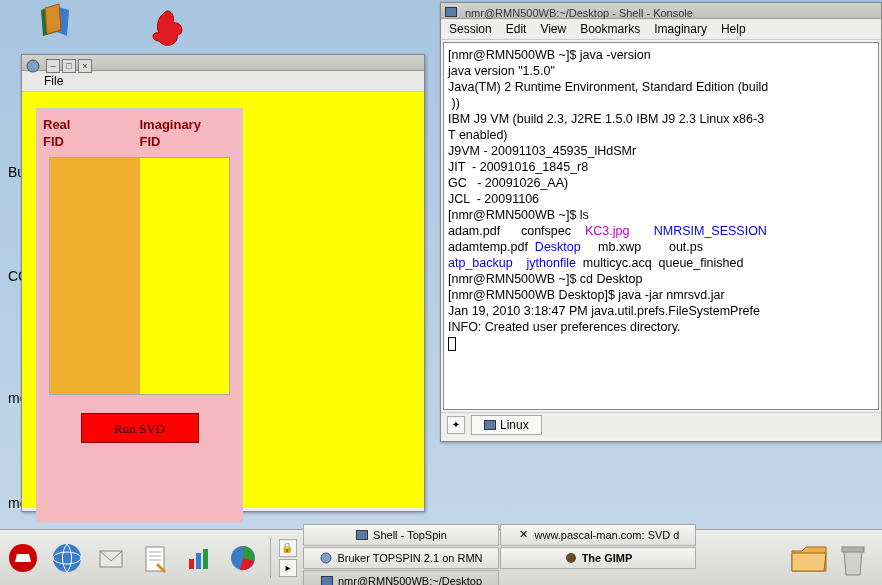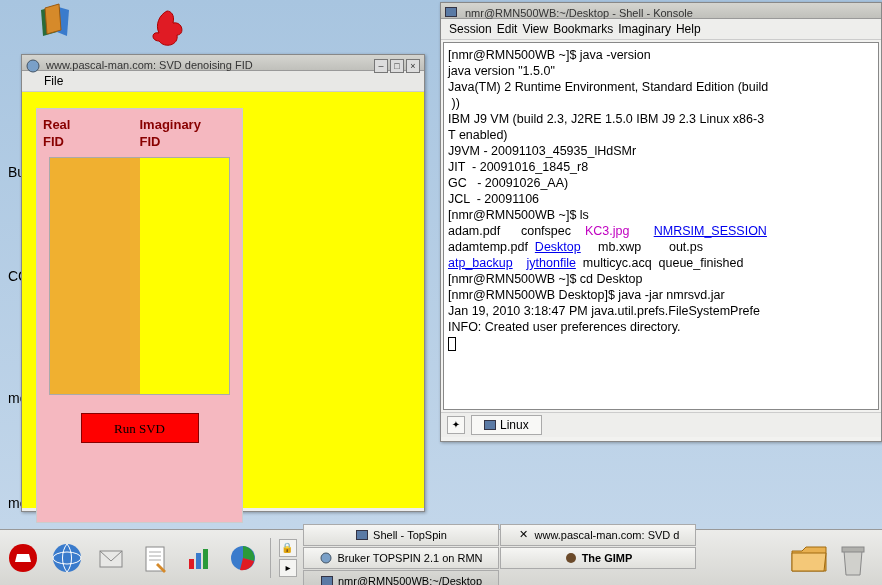--- a/index.html
+++ b/index.html
@@ -24,24 +24,24 @@
 .svd-body { position: relative; width: 100%; height: calc(100% - 40px); background: #ffff00; }
 .fid-panel { position: absolute; left: 14px; top: 16px; width: 207px; height: 415px; background: #f5b8c0; border: 1px solid #ccc; }
 .fid-labels { display: flex; padding: 8px 6px 0 6px; font-weight: bold; }
 .fid-col-label { width: 50%; font-size: 13px; color: #800; line-height: 1.3; }
 .fid-plot { margin: 6px 12px 0 12px; height: 238px; background: #fff; border: 1px solid #aaa; display: flex; }
 .fid-half-real { flex: 1; background: #f0b030; }
 .fid-half-imag { flex: 1; background: #ffff00; }
 .svd-btn { display: block; margin: 18px auto 0 auto; width: 118px; height: 30px; background: #ff0000; border: 1px solid #800; text-align: center; line-height: 30px; font-size: 13px; font-family: Liberation Serif, serif; cursor: pointer; }
 
 .konsole-window { top: 2px; left: 440px; width: 442px; height: 440px; background: #f2f2f0; }
-.konsole-menubar { background: #eeeeec; padding: 3px 8px; font-size: 12px; display: flex; gap: 5px; border-bottom: 1px solid #ccc; }
+.konsole-menubar { background: #eeeeec; padding: 3px 8px; font-size: 12px; display: flex; gap: 14px; border-bottom: 1px solid #ccc; }
 .konsole-menubar span { cursor: pointer; }
 .terminal { background: #fff; border: 1px solid #888; margin: 2px; padding: 4px; font-family: monospace; font-size: 12.5px; line-height: 16px; white-space: pre; overflow: hidden; height: 368px; color: #000; }
-.term-dir { color: #0000ee; text-decoration: underline; }
+.term-dir { color: #0000ee; }
 .term-img { color: #c000c0; }
 .konsole-tabbar { display: flex; align-items: center; padding: 2px 6px; gap: 6px; background: #eeeeec; border-top: 1px solid #ccc; }
 .konsole-tabbar .tabbtn { width: 18px; height: 18px; border: 1px solid #aaa; background: #f8f8f6; cursor: pointer; font-size: 10px; line-height: 16px; text-align: center; }
 .konsole-tab { border: 1px solid #aaa; background: #f8f8f6; padding: 2px 12px; font-size: 12px; display: flex; align-items: center; gap: 4px; cursor: pointer; }
 .mini-monitor { width: 12px; height: 10px; background: #5a7aa5; border: 1px solid #334; display: inline-block; }
 
 .taskbar { position: absolute; bottom: 0; left: 0; right: 0; height: 56px; background: linear-gradient(to bottom, #ececea, #d6d6d2); border-top: 1px solid #999; display: flex; align-items: center; padding: 0 4px; gap: 6px; }
 .taskbar .launcher { width: 38px; height: 38px; cursor: pointer; display: flex; align-items: center; justify-content: center; }
 .taskbar .sep { width: 1px; height: 40px; background: #aaa; margin: 0 2px; }
 .taskbar .tray-btns { display: flex; flex-direction: column; gap: 2px; }
@@ -80,21 +80,20 @@
 <div class="desktop-label" style="top:390px; left:8px;">me</div>
 <div class="desktop-label" style="top:495px; left:8px;">me</div>
 
 <div class="window svd-window">
   <div class="titlebar">
     <span class="icon-space">
       <svg width="14" height="14">
           <circle cx="7" cy="7" r="6" fill="#7aa0c8" stroke="#456"></circle>
         </svg>
     </span>
-    <span class="title">www.pascal-man.com: SVD denoising FID</span>
     <span class="win-btns">
       <span class="win-btn">–</span>
       <span class="win-btn">□</span>
       <span class="win-btn">×</span>
     </span>
   </div>
   <div class="svd-menubar">
     <span>File</span>
   </div>
   <div class="svd-body">

